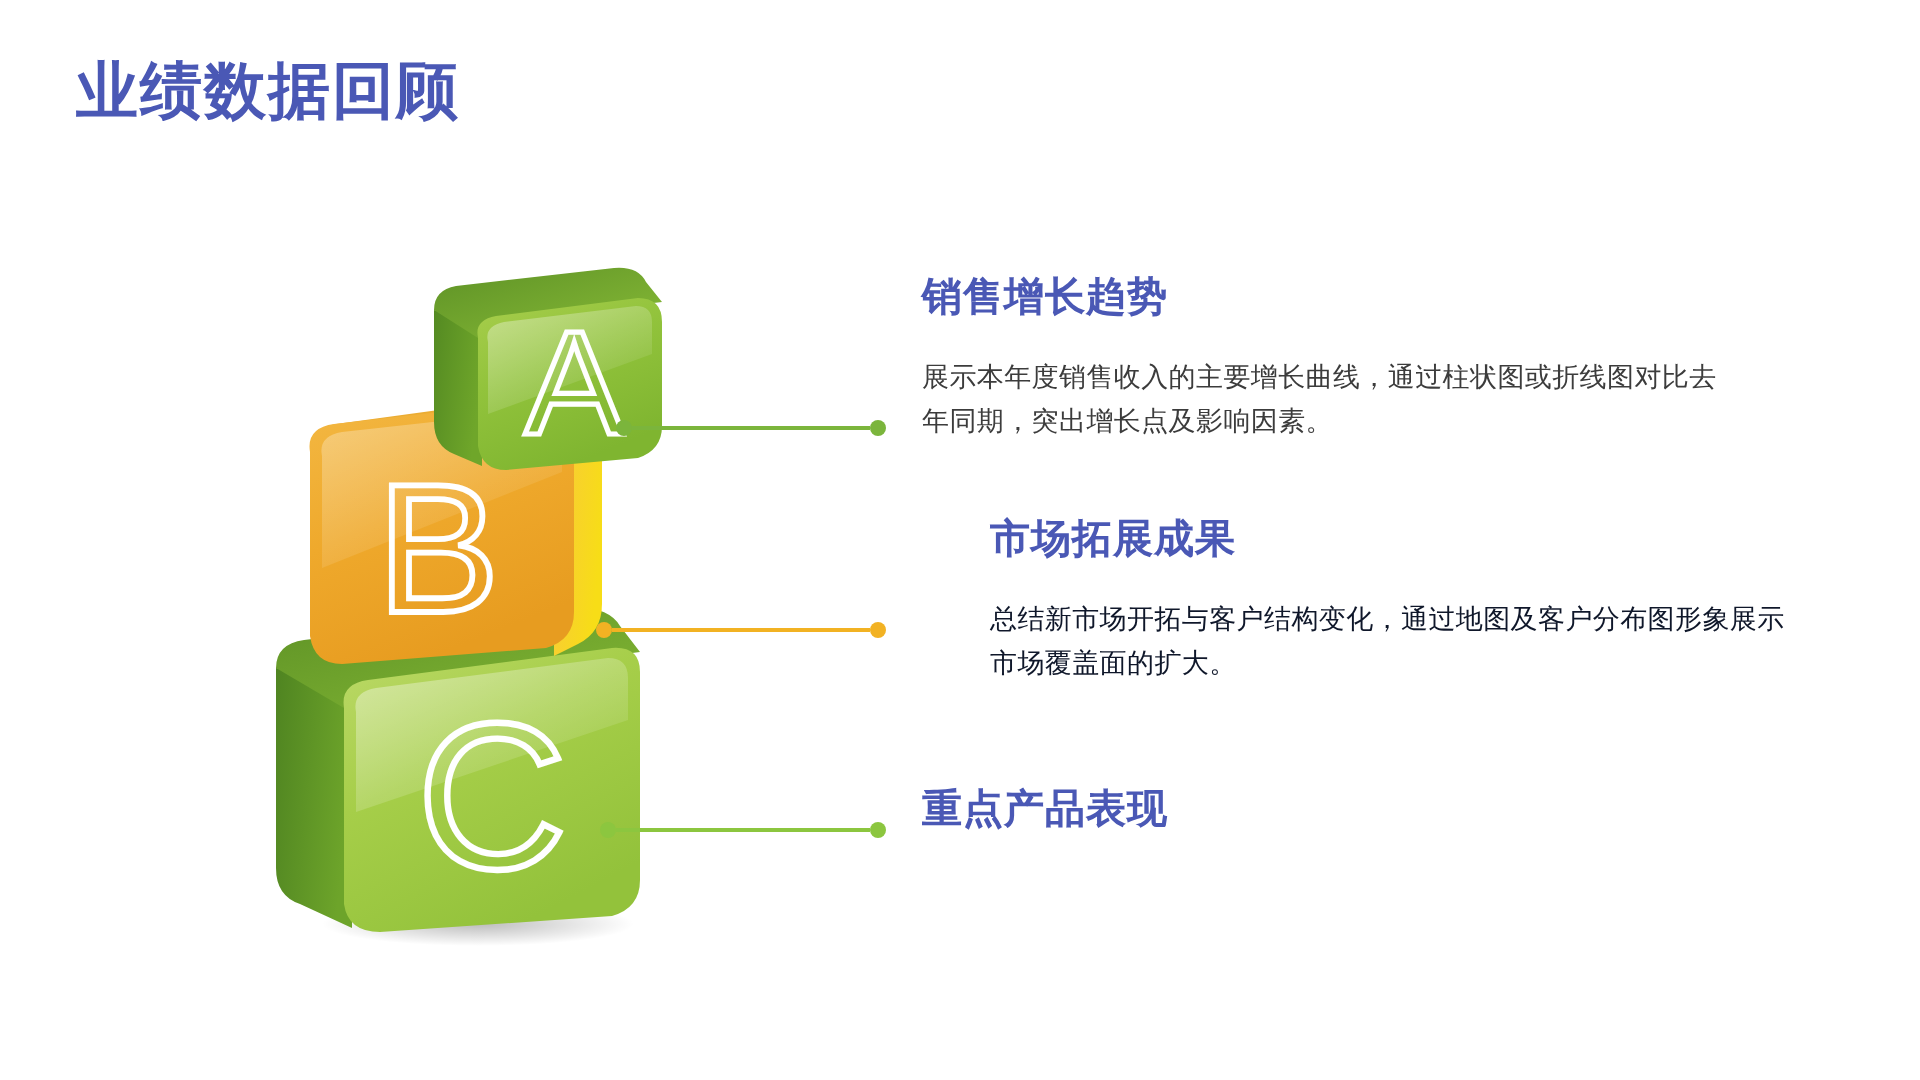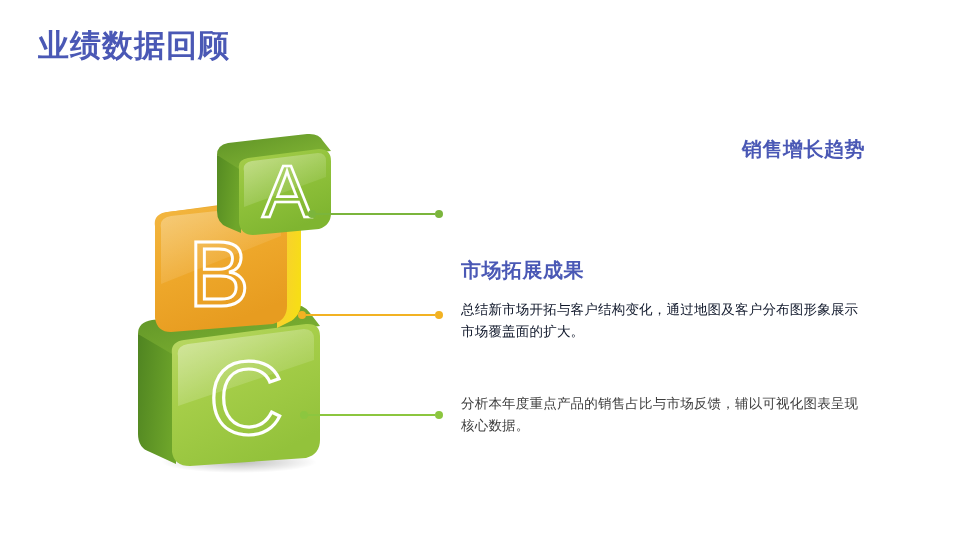--- a/index.html
+++ b/index.html
@@ -71,22 +71,22 @@
   #connector-1 { left: 308px; top: 209px; width: 135px; }
   #connector-2 { left: 298px; top: 310px; width: 145px; }
   #connector-3 { left: 300px; top: 410px; width: 143px; }
 
   
   .section {
     position: absolute;
     left: 461px;
     width: 404px;
   }
-  #section-1 { top: 137px; text-align: right; }
-  #section-2 { top: 258px; }
+  #section-1 { top: 137px; }
+  #section-2 { top: 258px; margin-left: 34px; }
   #section-3 { top: 393px; }
 
   .section-heading {
     font-size: 20px;
     font-weight: 700;
     color: #4A58B5;
     letter-spacing: 0.5px;
     margin: 0 0 16px 0;
     line-height: 1.25;
     white-space: nowrap;
@@ -222,22 +222,23 @@
   <span class="conn-dot" style="background: rgb(242, 178, 35);"></span>
 </div>
 <div class="connector" id="connector-3">
   <span class="conn-dot" style="background: rgb(140, 198, 63);"></span>
   <span class="conn-line" style="background: rgb(140, 198, 63);"></span>
   <span class="conn-dot" style="background: rgb(140, 198, 63);"></span>
 </div>
 
 <div class="section" id="section-1">
   <h2 class="section-heading" style="color: rgb(74, 88, 181);">销售增长趋势</h2>
+  <p class="section-body" style="color: rgb(60, 60, 60);">展示本年度销售收入的主要增长曲线，通过柱状图或折线图对比去年同期，突出增长点及影响因素。</p>
 </div>
 
 <div class="section" id="section-2">
   <h2 class="section-heading" style="color: rgb(74, 88, 181);">市场拓展成果</h2>
   <p class="section-body" style="color: #0f172a;">总结新市场开拓与客户结构变化，通过地图及客户分布图形象展示市场覆盖面的扩大。</p>
 </div>
 
 <div class="section" id="section-3">
-  <p class="section-body" style="color: rgb(60, 60, 60);">分析本年度重点产品的销售占比与市场反馈，辅以可视化图表呈现核心数据。</p>
+  <h2 class="section-heading" style="color: rgb(74, 88, 181);">重点产品表现</h2>
 </div>
 
 </body></html>

